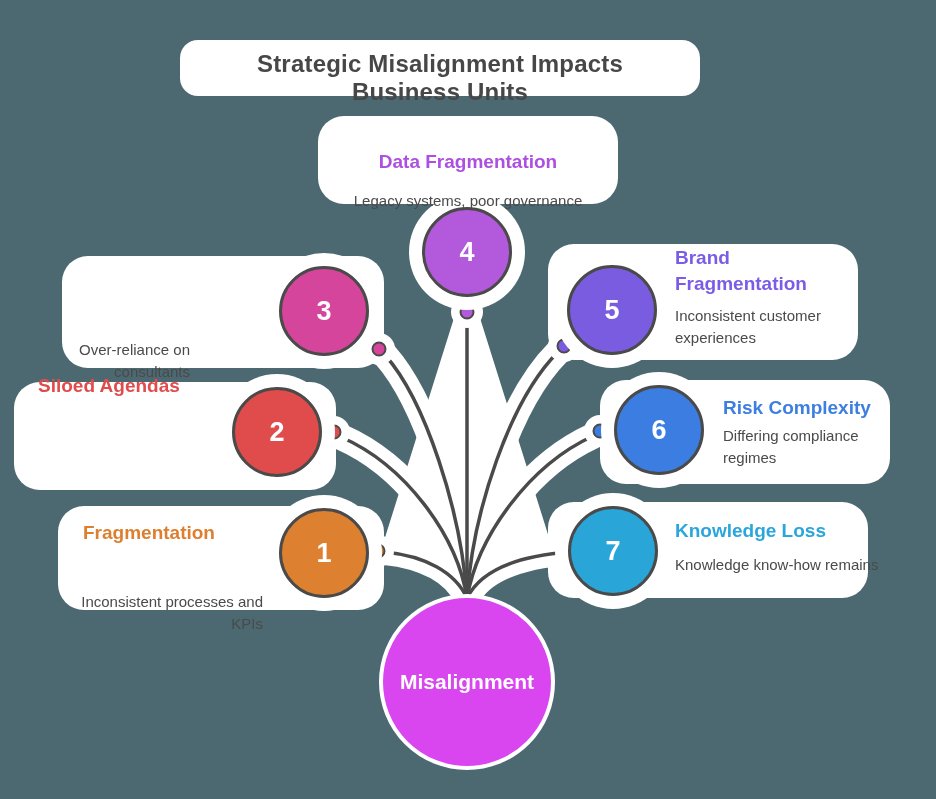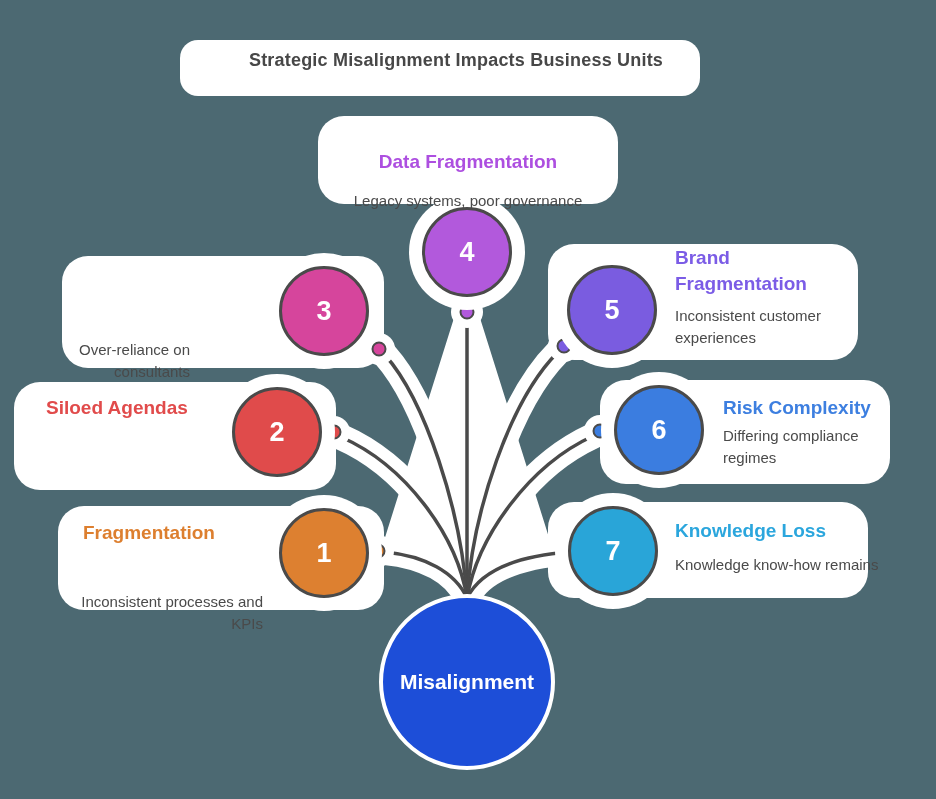--- a/index.html
+++ b/index.html
@@ -4,22 +4,22 @@
 <style>
   html,body{margin:0;padding:0;}
   .canvas{
     position:relative;width:936px;height:799px;overflow:hidden;
     background:#4C6972;
     font-family:"Liberation Sans","DejaVu Sans",sans-serif;
   }
   .patch{position:absolute;background:#FFFFFF;border-radius:26px;}
   .curves{position:absolute;left:0;top:0;}
   .page-title{
-    position:absolute;left:216px;top:50px;width:480px;
-    text-align:center;font-size:18px;font-weight:bold;color:#474747;
+    position:absolute;left:200px;top:50px;width:480px;
+    text-align:center;font-size:24px;font-weight:bold;color:#474747;
     letter-spacing:.2px;
   }
   .node-circle{
     position:absolute;width:84px;height:84px;border-radius:50%;
     border:3px solid #4A4A4A;box-shadow:0 0 0 13px #FFFFFF;
     display:flex;align-items:center;justify-content:center;
   }
   .node-number{color:#FFFFFF;font-size:27px;font-weight:bold;}
   .node-label{position:absolute;font-size:19px;font-weight:bold;line-height:26px;}
   .node-sub{position:absolute;font-size:15px;line-height:22px;color:#4A4A4A;}
@@ -106,33 +106,33 @@
   <div class="node-circle" style="left: 614px; top: 385px; background: rgb(59, 125, 224);">
     <span class="node-number">6</span>
   </div>
   <div class="node-circle" style="left: 568px; top: 506px; background: rgb(41, 165, 216);">
     <span class="node-number">7</span>
   </div>
 
   <div class="node-label" style="left: 83px; top: 520px; color: rgb(221, 127, 47);">Fragmentation</div>
   <div class="node-sub ta-r" style="right:673px;top:550px;width:195px;">Inconsistent processes and KPIs</div>
 
-  <div class="node-label" style="left: 38px; top: 395px; color: rgb(225, 75, 75); margin-left: 8px;">Siloed Agendas</div>
+  <div class="node-label" style="left: 38px; top: 373px; color: rgb(225, 75, 75);">Siloed Agendas</div>
 
   <div class="node-sub ta-r" style="right:746px;top:298px;width:130px;">Over-reliance on consultants</div>
 
   <div class="node-label ta-c" style="left: 318px; top: 129px; width: 300px; color: rgb(173, 79, 224);">Data Fragmentation</div>
   <div class="node-sub ta-c" style="left:318px;top:170px;width:300px;">Legacy systems, poor governance</div>
 
   <div class="node-label" style="left: 675px; top: 245px; width: 150px; color: rgb(123, 92, 230);">Brand Fragmentation</div>
   <div class="node-sub" style="left:675px;top:305px;width:170px;">Inconsistent customer experiences</div>
 
   <div class="node-label" style="left: 723px; top: 395px; color: rgb(61, 127, 224);">Risk Complexity</div>
   <div class="node-sub" style="left:723px;top:425px;width:160px;">Differing compliance regimes</div>
 
   <div class="node-label" style="left: 675px; top: 518px; color: rgb(43, 166, 221);">Knowledge Loss</div>
   <div class="node-sub" style="left:675px;top:554px;white-space:nowrap;">Knowledge know-how remains</div>
 
-  <div class="center-circle" style="background: #1d4ed8;">
+  <div class="center-circle" style="background: #d946ef;">
     <span class="center-label" style="color: rgb(255, 255, 255);">Misalignment</span>
   </div>
 
 </div>
 
 </body></html>

